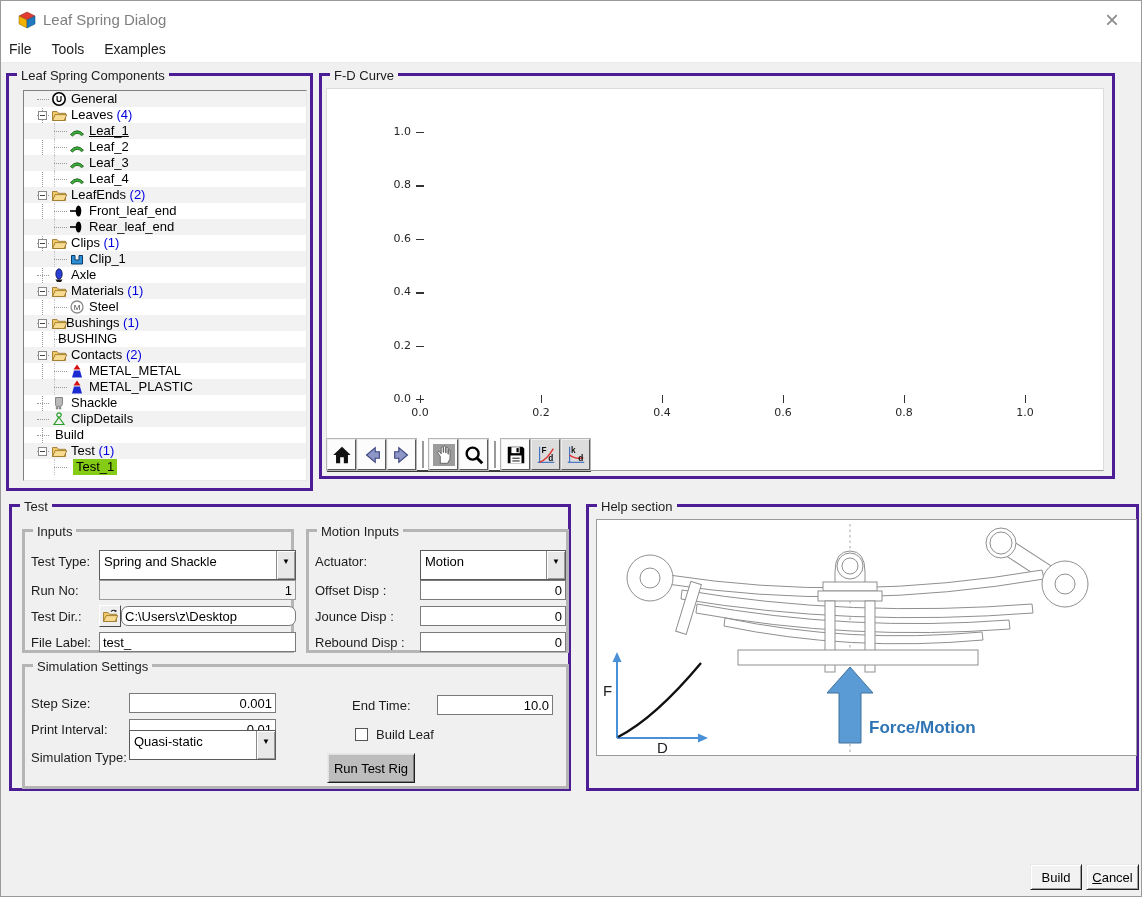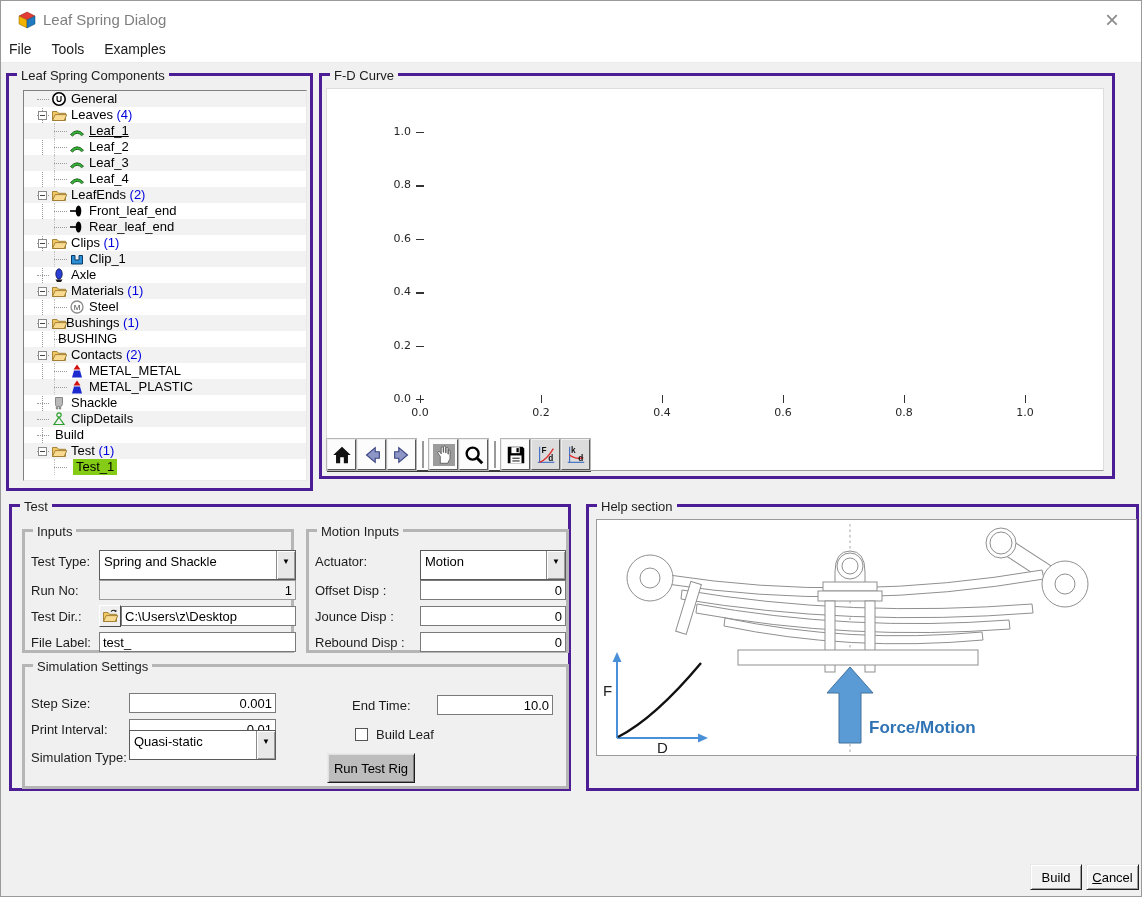--- a/index.html
+++ b/index.html
@@ -454,21 +454,21 @@
       <input class="txt num disabled" style="left: 74px; top: 48px; width: 197px;" readonly="" value="1">
       <span class="flabel" style="left:6px; top:77px;">Test Dir.:</span>
       <div class="iconbtn" style="left:74px; top:73px;">
         <svg viewBox="0 0 16 16">
           <path d="M1.5 4.5h4.5l1.5 1.8h7v7.2h-13z" fill="#f3c862" stroke="#9c7a2f" stroke-width="0.9"></path>
           <path d="M1.5 13.5 4.2 7.6h11.6l-2.6 5.9z" fill="#f8da90" stroke="#9c7a2f" stroke-width="0.9"></path>
           <path d="M9 3.5q3-2.5 5 0" fill="none" stroke="#222" stroke-width="1.1"></path>
             <path d="M14.4 1.8 14.2 4 12.2 3.6z" fill="#222"></path>
         </svg>
       </div>
-      <input class="txt" style="left: 96px; top: 74px; width: 175px;" value="C:\Users\z\Desktop">
+      <input class="txt" style="left: 96px; top: 74px; width: 175px; border-radius: 7px;" value="C:\Users\z\Desktop">
       <span class="flabel" style="left:6px; top:103px;">File Label:</span>
       <input class="txt" style="left: 74px; top: 100px; width: 197px;" value="test_">
     </div>
 
     <div class="group" style="left:294px; top:22px; width:263px; height:124px; border-color:#b5b5b5;">
       <span class="gtitle">Motion Inputs</span>
       <span class="flabel" style="left:6px; top:22px;">Actuator:</span>
       <div class="combo" style="left:111px; top:18px; width:146px;">
         <span class="cval">Motion</span>
         <span class="carrow">▼</span>

